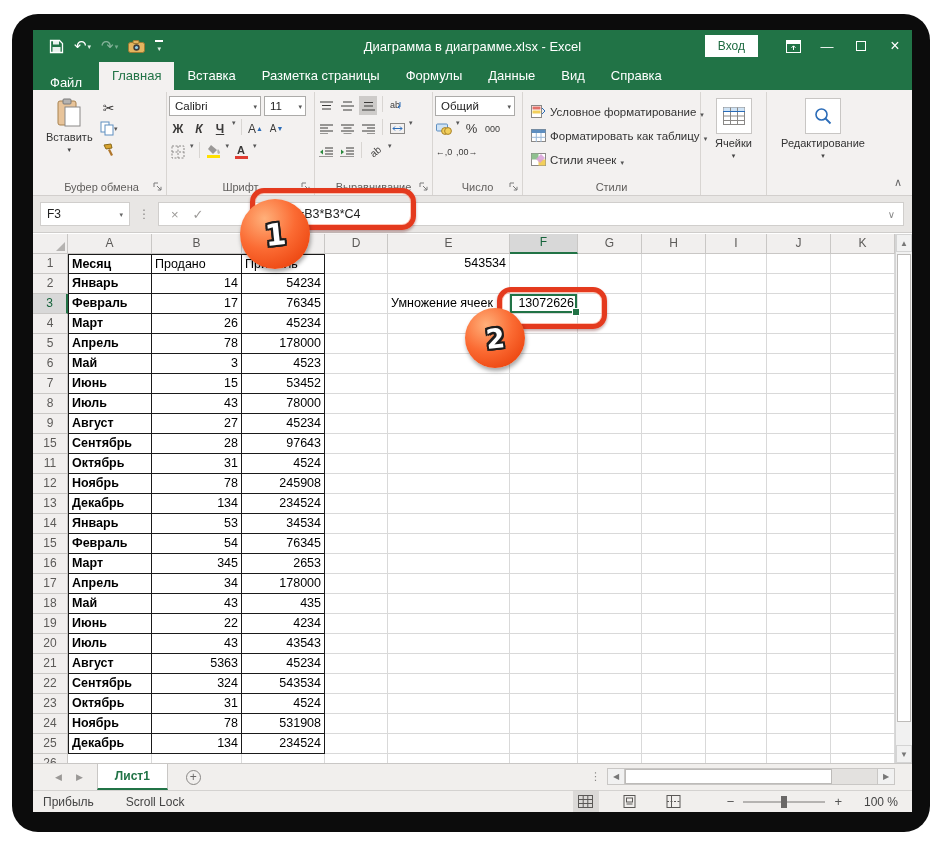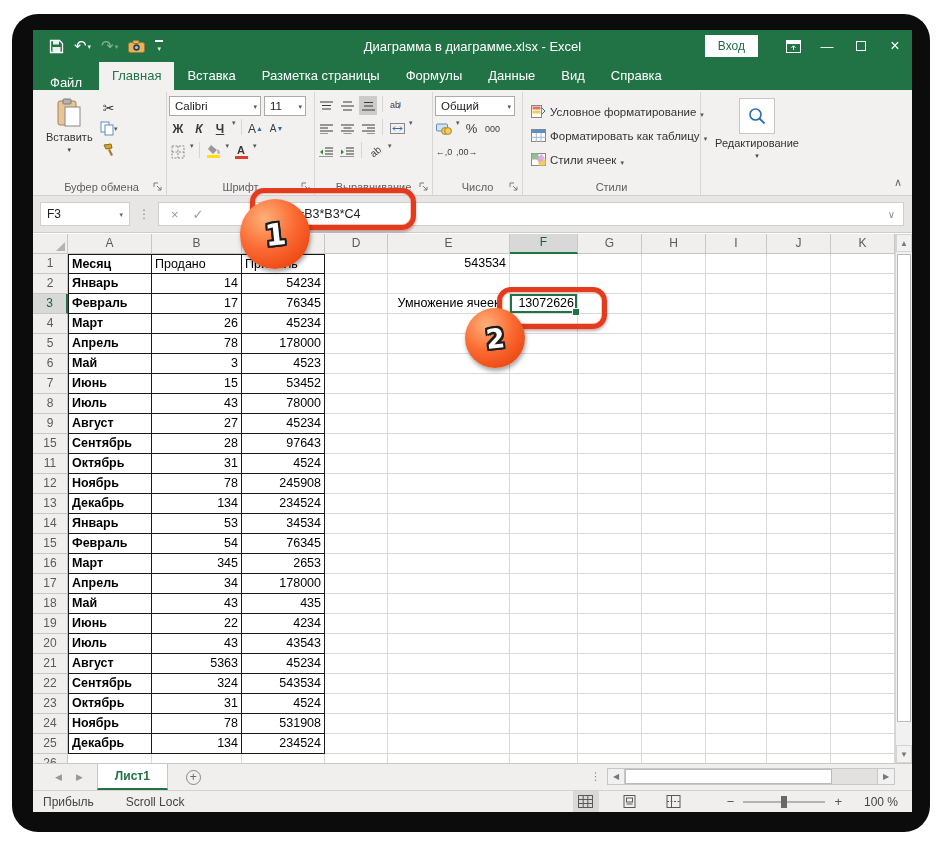--- a/index.html
+++ b/index.html
@@ -453,20 +453,35 @@
               <rect x="7.5" y="6.5" width="7" height="6" fill="#f2cf5b"></rect>
               <path d="M10 1l4 4-5 5-4-4z" fill="#d8a0d8" opacity=".85"></path>
             </svg>
           <span>Стили ячеек</span>
             <span class="arr7" style="color:#555">▾</span>
         </div>
       </div>
       <span class="grp-label">Стили</span>
     </div>
 
+    <div class="group" style="width:66px">
+      <div class="bigbtn" style="margin:0 auto">
+        <span class="boxicon">
+            <svg width="22" height="18" viewBox="0 0 22 18">
+              <rect x="0.5" y="0.5" width="21" height="17" fill="#fff" stroke="#8a8886"></rect>
+              <rect x="0.5" y="0.5" width="21" height="4" fill="#cfe3f5"></rect>
+              <path d="M7.5 0.5v17M14.5 0.5v17M0.5 9h21M0.5 13.5h21" stroke="#8a8886"></path>
+              <path d="M0 4.5h22" stroke="#2b6cb8"></path>
+            </svg>
+          </span>
+        <span>Ячейки</span>
+          <span class="arr7">▾</span>
+      </div>
+      <span class="grp-label"></span>
+    </div>
 
     <div class="group" style="width:112px; border-right:none">
       <div class="bigbtn" style="margin:0 auto">
         <span class="boxicon">
             <svg width="18" height="18" viewBox="0 0 18 18">
               <circle cx="7.5" cy="7.5" r="5.5" fill="none" stroke="#2b6cb8" stroke-width="1.6"></circle>
               <path d="M11.5 11.5l5 5" stroke="#2b6cb8" stroke-width="1.8"></path>
             </svg>
           </span>
         <span>Редактирование</span>
@@ -537,21 +552,21 @@
           <div class="cell cI" style="width: 61px;"></div>
           <div class="cell cJ" style="width: 64px;"></div>
           <div class="cell cK" style="width: 64px;"></div>
         </div>
         <div class="grow">
           <div class="rhdr hl">3</div>
           <div class="cell cA tbl" style="width: 84px;">Февраль</div>
           <div class="cell cB num tbl" style="width: 90px;">17</div>
           <div class="cell cC num tbl" style="width: 83px;">76345</div>
           <div class="cell cD" style="width: 63px;"></div>
-          <div class="cell cE" style="width: 122px; text-align: center;">Умножение ячеек</div>
+          <div class="cell cE" style="width: 122px;">Умножение ячеек</div>
           <div class="cell cF num sel" style="width: 68px;">13072626</div>
           <div class="cell cG" style="width: 64px;"></div>
           <div class="cell cH" style="width: 64px;"></div>
           <div class="cell cI" style="width: 61px;"></div>
           <div class="cell cJ" style="width: 64px;"></div>
           <div class="cell cK" style="width: 64px;"></div>
         </div>
         <div class="grow">
           <div class="rhdr">4</div>
           <div class="cell cA tbl" style="width: 84px;">Март</div>

